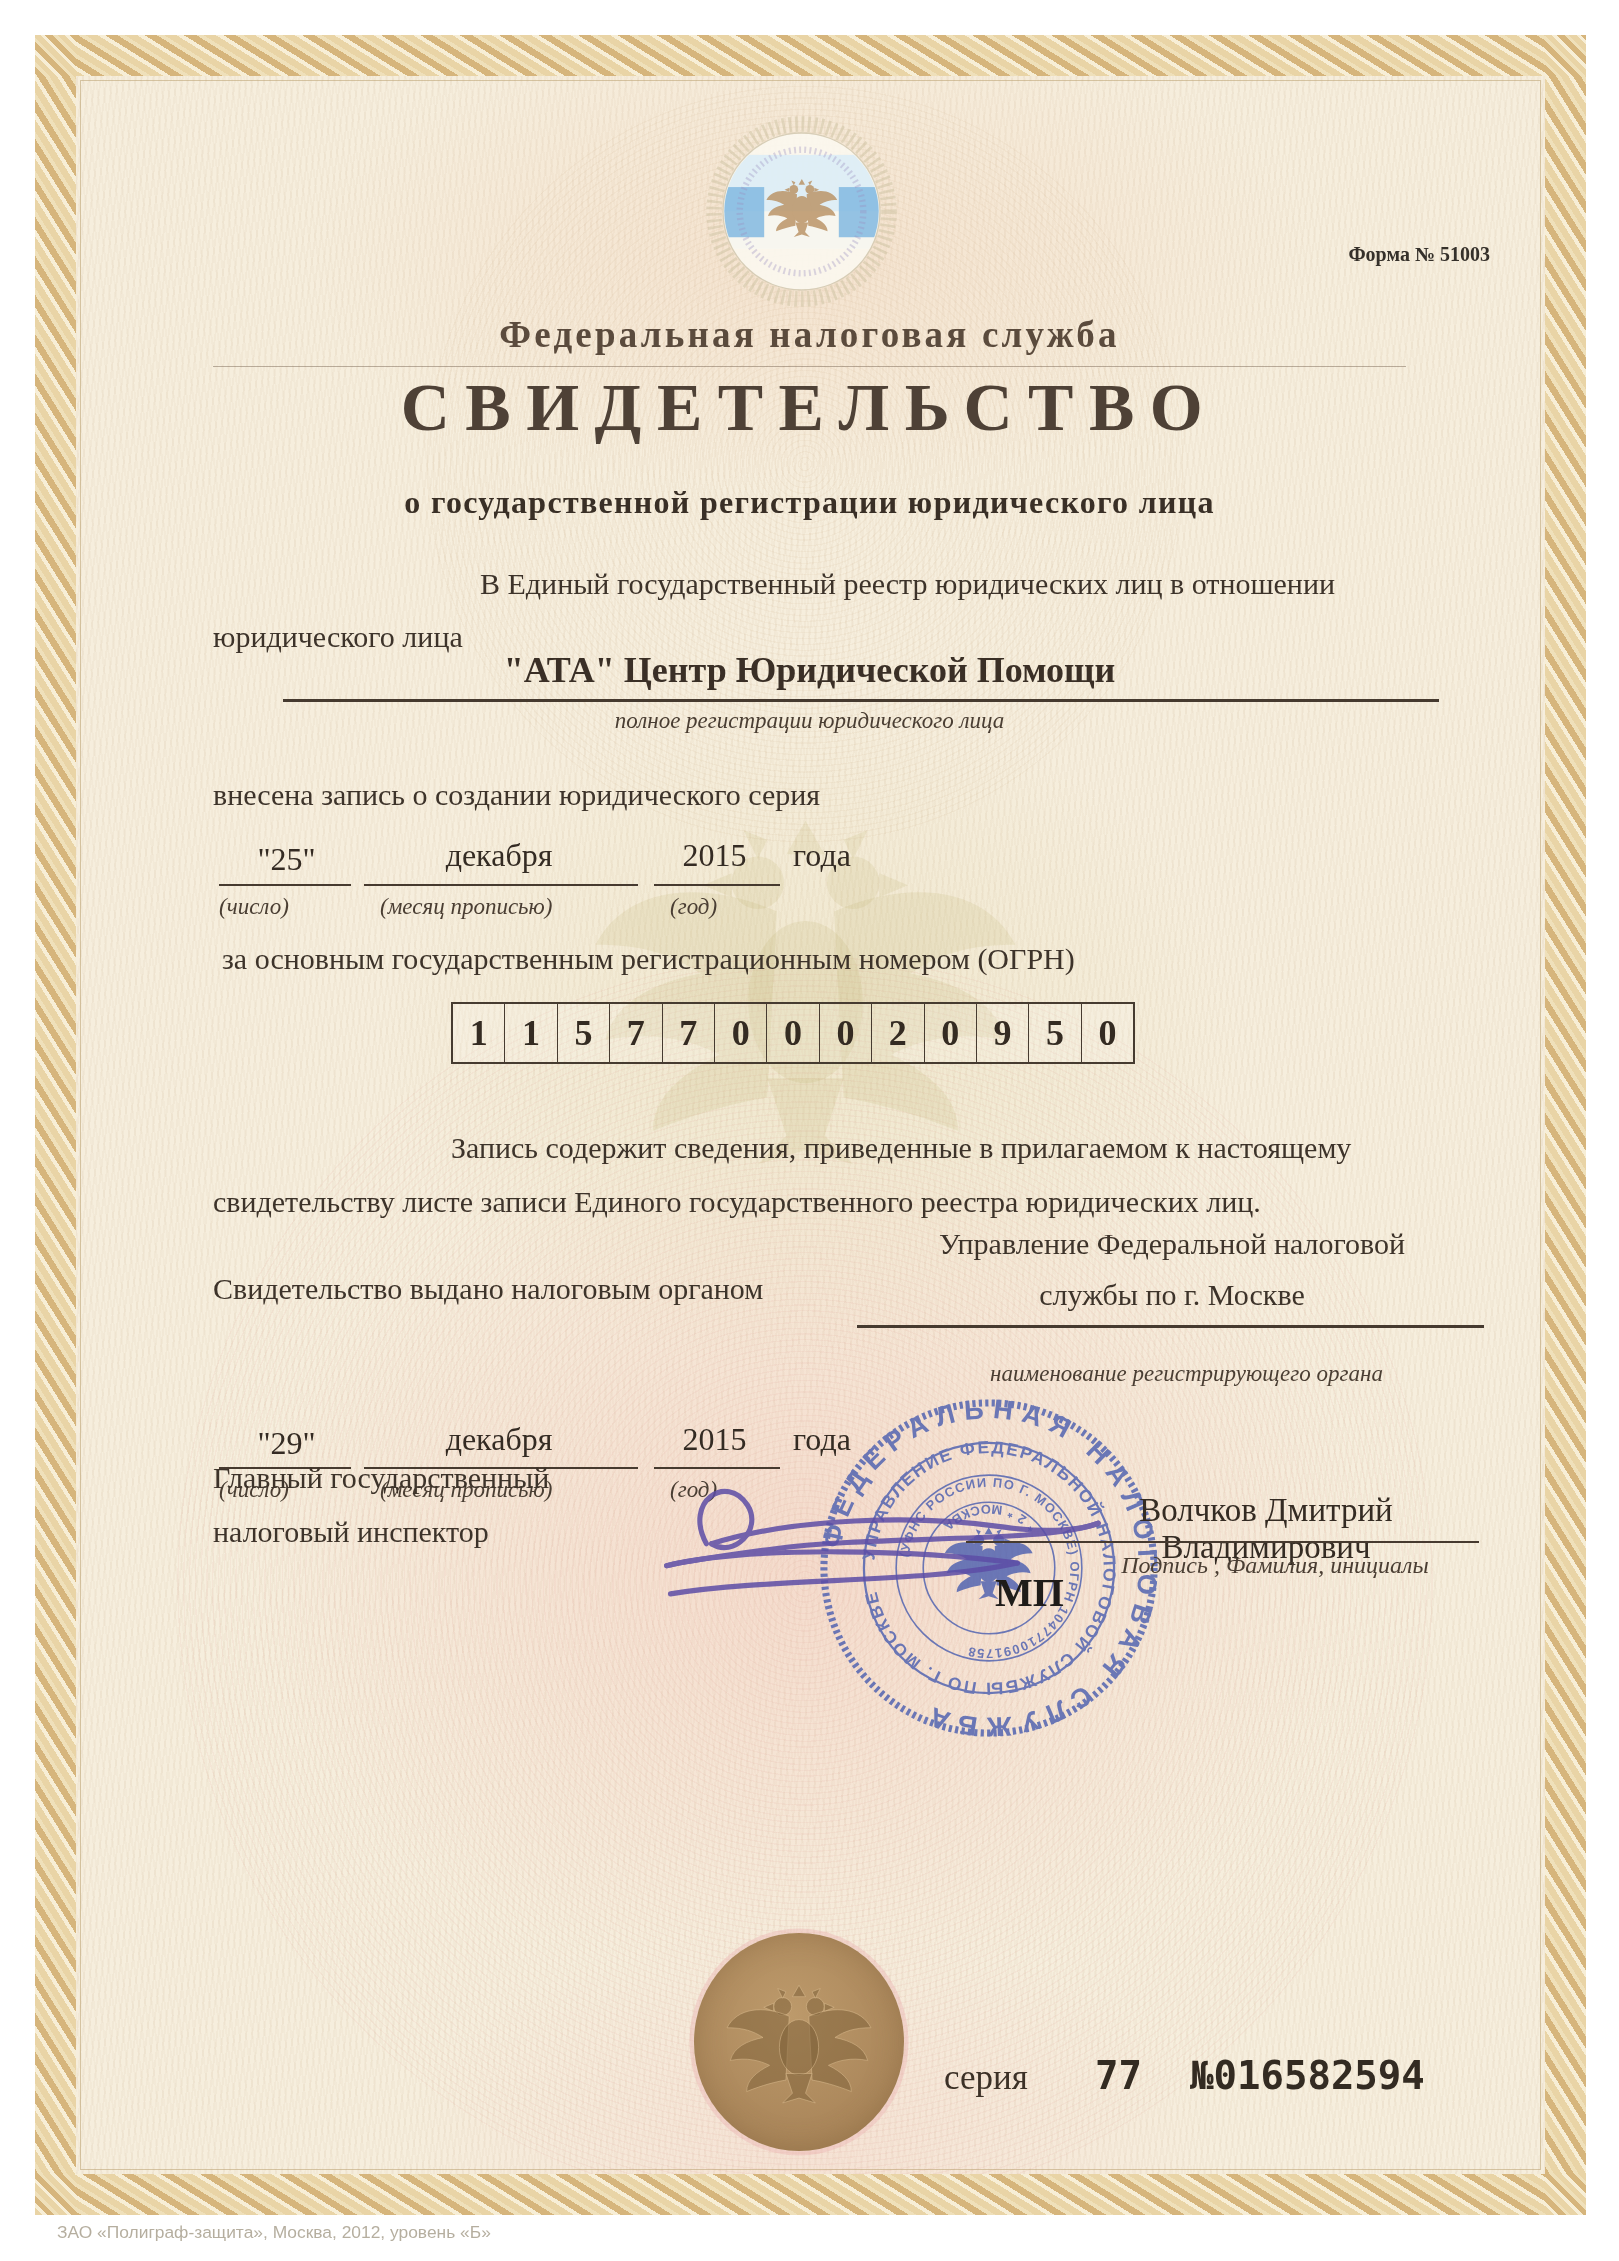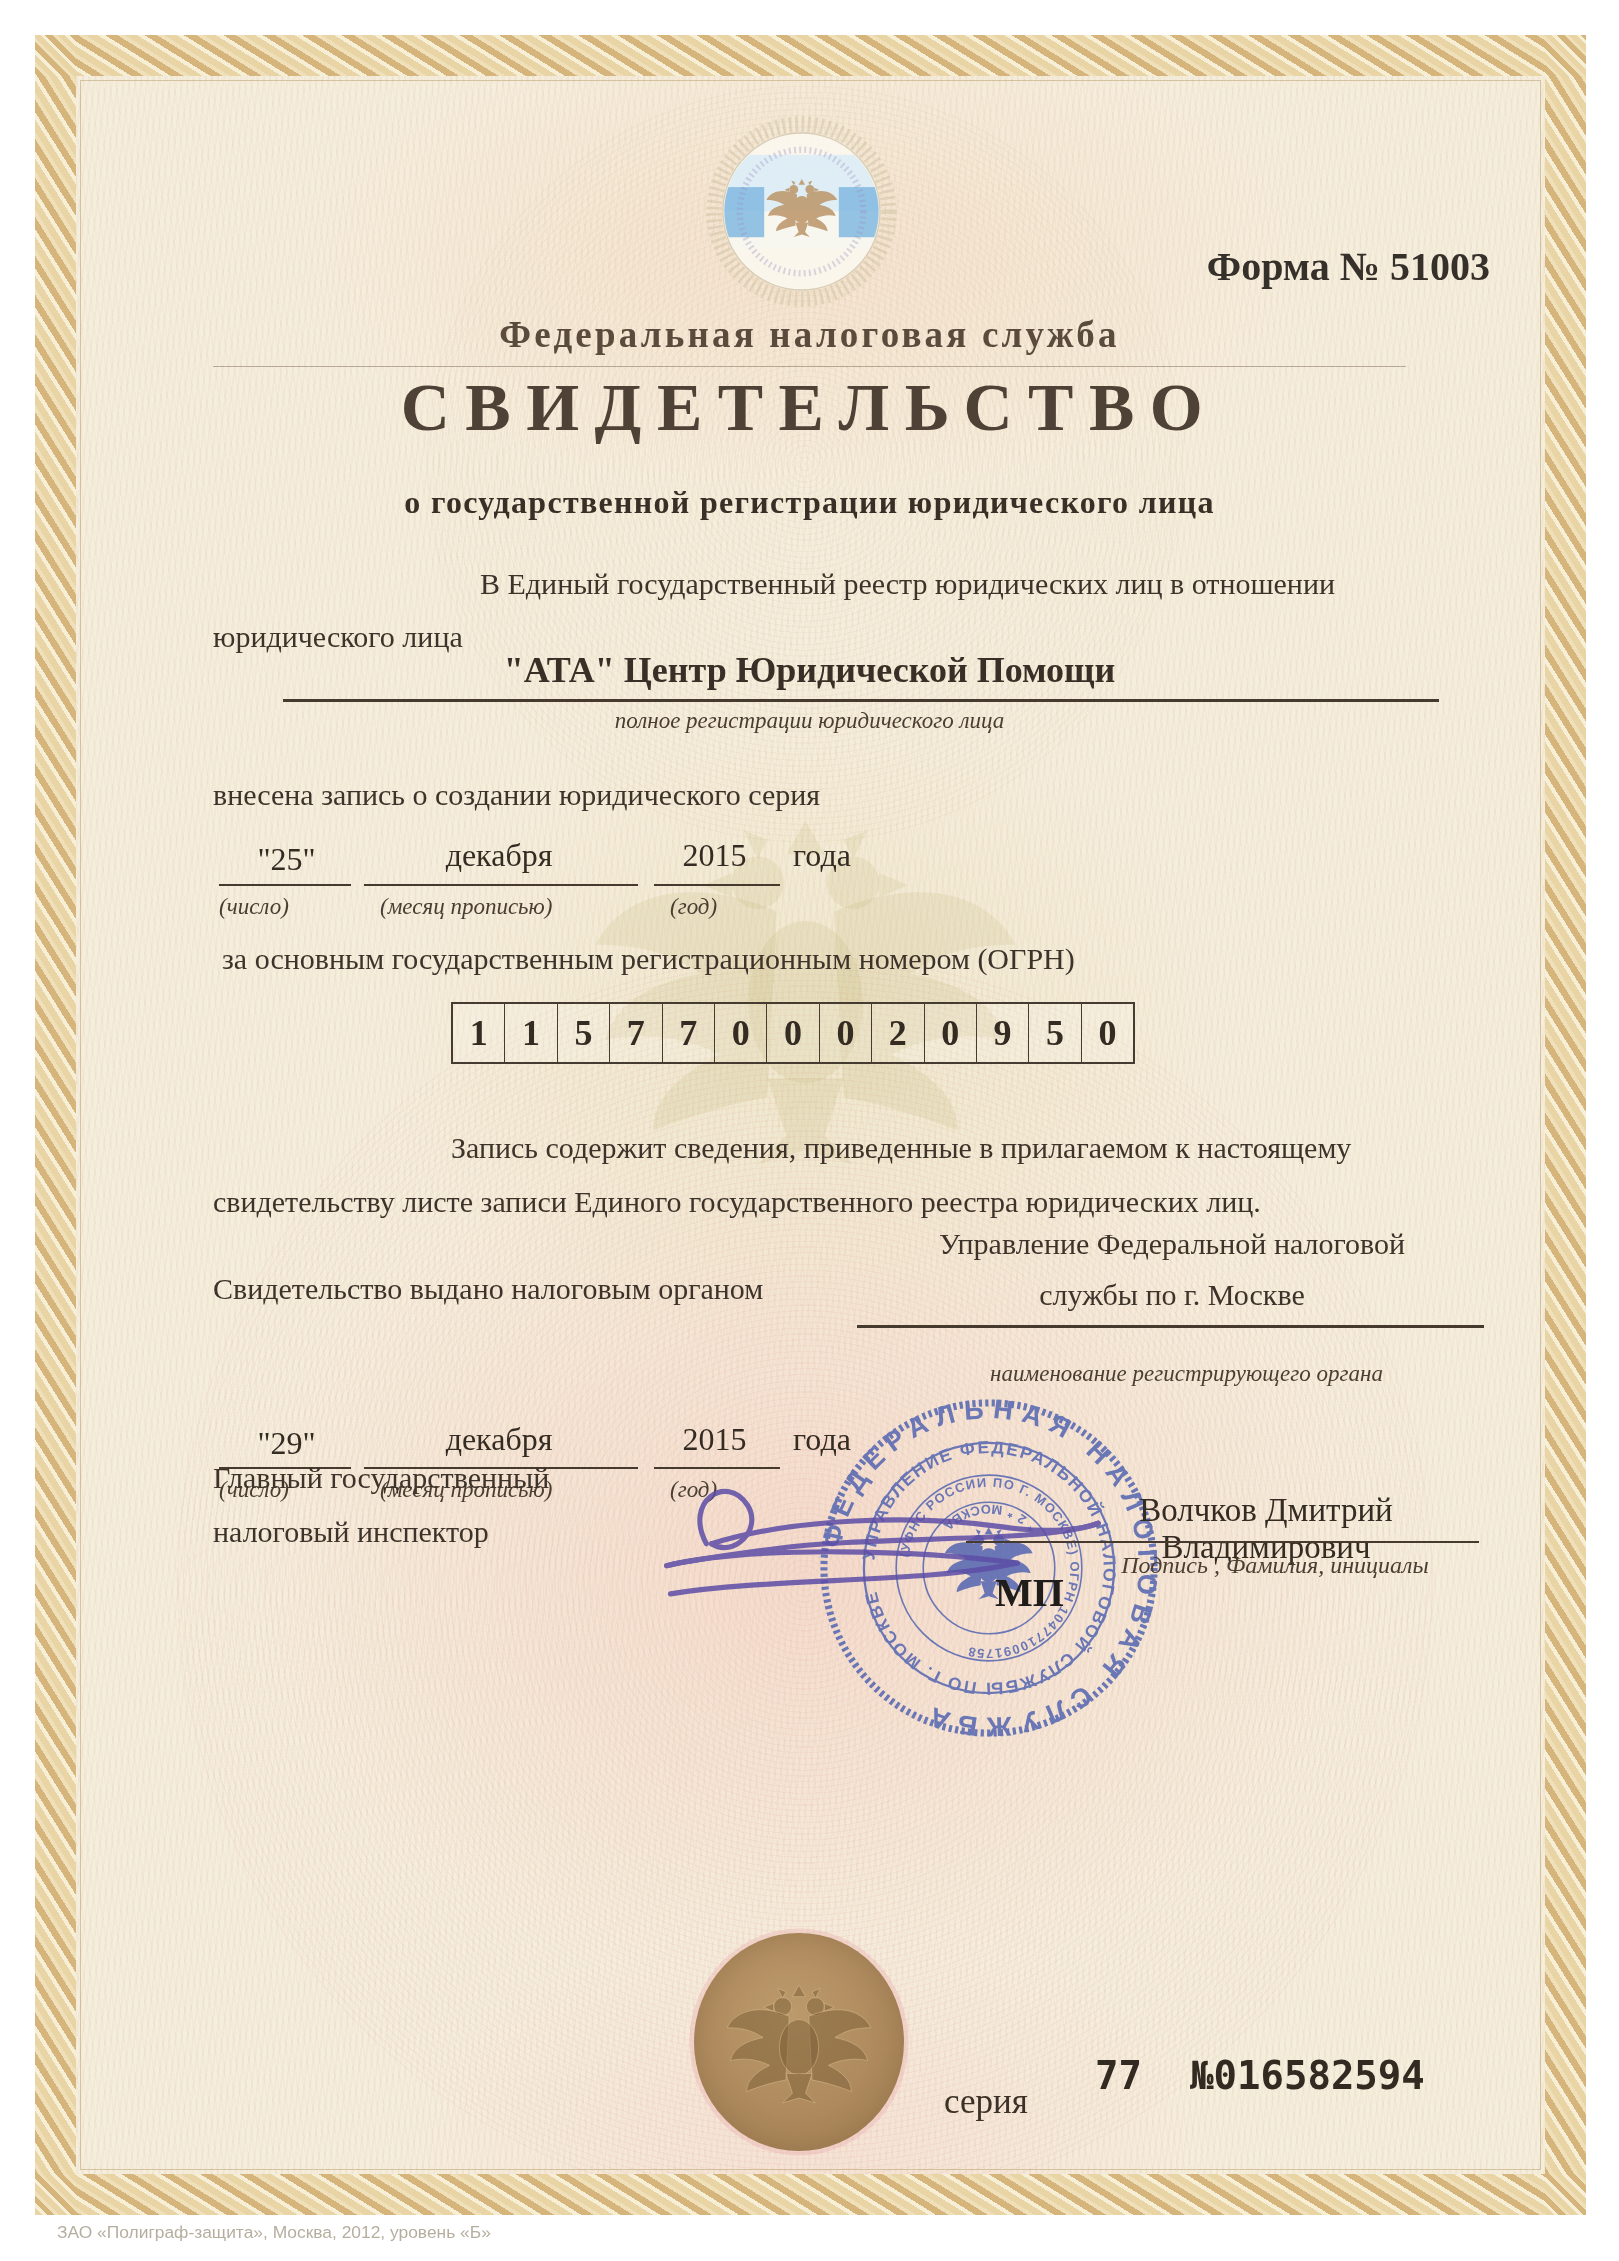--- a/index.html
+++ b/index.html
@@ -93,21 +93,21 @@
           <path d="M60 22 l3 -6 -5 2 z"></path>
         <path d="M44 33 C 28 26, 12 28, 6 40 C 16 40, 22 42, 28 46 C 18 48, 10 52, 8 60 C 18 58, 26 60, 32 63 C 24 67, 18 72, 18 79 C 28 75, 36 73, 42 72 Z"></path>
         <path d="M56 33 C 72 26, 88 28, 94 40 C 84 40, 78 42, 72 46 C 82 48, 90 52, 92 60 C 82 58, 74 60, 68 63 C 76 67, 82 72, 82 79 C 72 75, 64 73, 58 72 Z"></path>
         <ellipse cx="50" cy="52" rx="12" ry="17"></ellipse>
         <path d="M42 68 L58 68 L54 80 L60 86 L50 83 L40 86 L46 80 Z"></path>
       </g>
       <circle cx="150" cy="150" r="96" fill="none" stroke="#9b8fc0" stroke-width="10" stroke-dasharray="3 5" opacity="0.35"></circle>
     </g>
   </svg>
 
-  <div class="abs ser" style="right:129px;top:243px;font-size:40px;font-weight:bold;color:#35302a;">Форма  № 51003</div>
+  <div class="abs ser" style="right:129px;top:243px;font-size:20px;font-weight:bold;color:#35302a;">Форма  № 51003</div>
 
   <div class="abs center" style="top:313px;font-size:37px;font-weight:bold;letter-spacing:3.2px;color:#5b4b3d;">Федеральная налоговая служба</div>
   <div class="rule" style="left:213px;right:213px;top:366px;height:1.3px;background:rgba(110,92,74,.45);"></div>
 
   <div class="abs center" style="top:368px;font-size:68px;font-weight:bold;letter-spacing:15.5px;color:#4e4136;">СВИДЕТЕЛЬСТВО</div>
 
   <div class="abs center" style="top:484px;font-size:32px;font-weight:bold;letter-spacing:1.3px;color:#392f26;">о государственной регистрации юридического лица</div>
 
   <div class="abs txt" style="left:480px;top:567px;">В Единый государственный реестр юридических лиц в отношении</div>
   <div class="abs txt" style="left:213px;top:620px;">юридического лица</div>
@@ -238,20 +238,20 @@
         <path d="M40 22 l-3 -6 5 2 z"></path>
           <path d="M60 22 l3 -6 -5 2 z"></path>
         <path d="M44 33 C 28 26, 12 28, 6 40 C 16 40, 22 42, 28 46 C 18 48, 10 52, 8 60 C 18 58, 26 60, 32 63 C 24 67, 18 72, 18 79 C 28 75, 36 73, 42 72 Z"></path>
         <path d="M56 33 C 72 26, 88 28, 94 40 C 84 40, 78 42, 72 46 C 82 48, 90 52, 92 60 C 82 58, 74 60, 68 63 C 76 67, 82 72, 82 79 C 72 75, 64 73, 58 72 Z"></path>
         <ellipse cx="50" cy="52" rx="12" ry="17"></ellipse>
         <path d="M42 68 L58 68 L54 80 L60 86 L50 83 L40 86 L46 80 Z"></path>
       </g>
     </svg>
   </div>
 
-  <div class="abs ser" style="left:944px;top:2058px;font-size:35px;color:#3c3127;margin-top:24px;">серия</div>
+  <div class="abs ser" style="left:944px;top:2058px;font-size:35px;color:#3c3127;">серия</div>
   <div class="abs mono" style="left:1095px;top:2053px;font-size:39px;font-weight:bold;color:#332b22;">77</div>
   <div class="abs mono" style="left:1190px;top:2053px;font-size:39px;font-weight:bold;color:#332b22;">№016582594</div>
 
   <div class="abs foot" style="left:57px;top:2222px;font-size:17.4px;color:rgba(142,131,108,.65);">ЗАО «Полиграф-защита», Москва, 2012, уровень «Б»</div>
 
 </div>
 
 
 </body></html>

